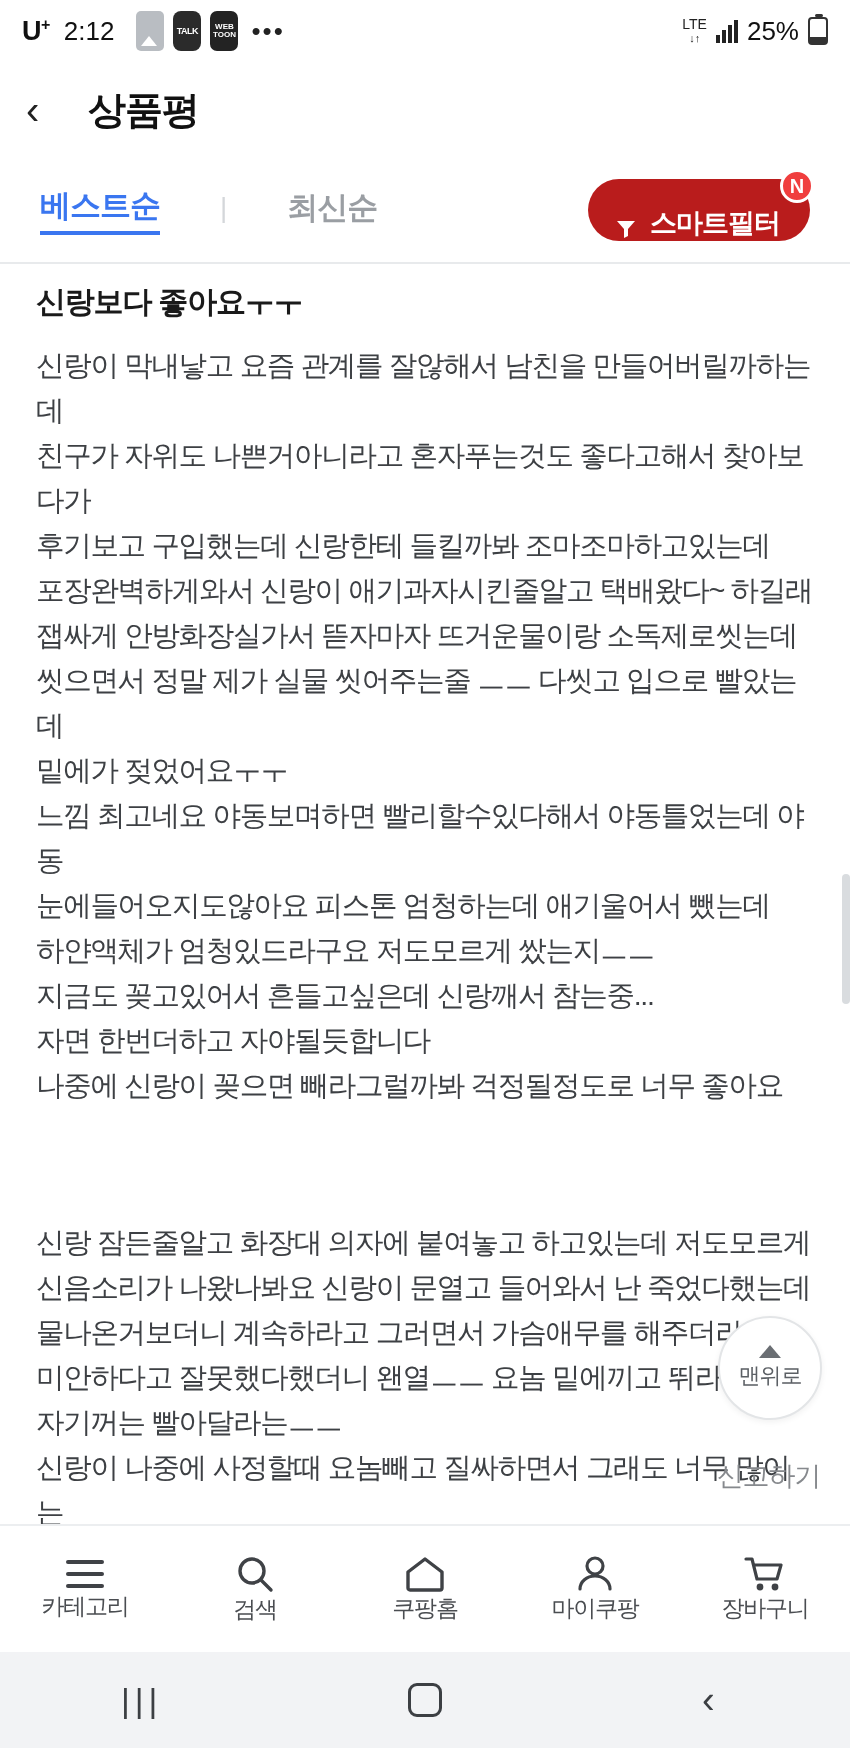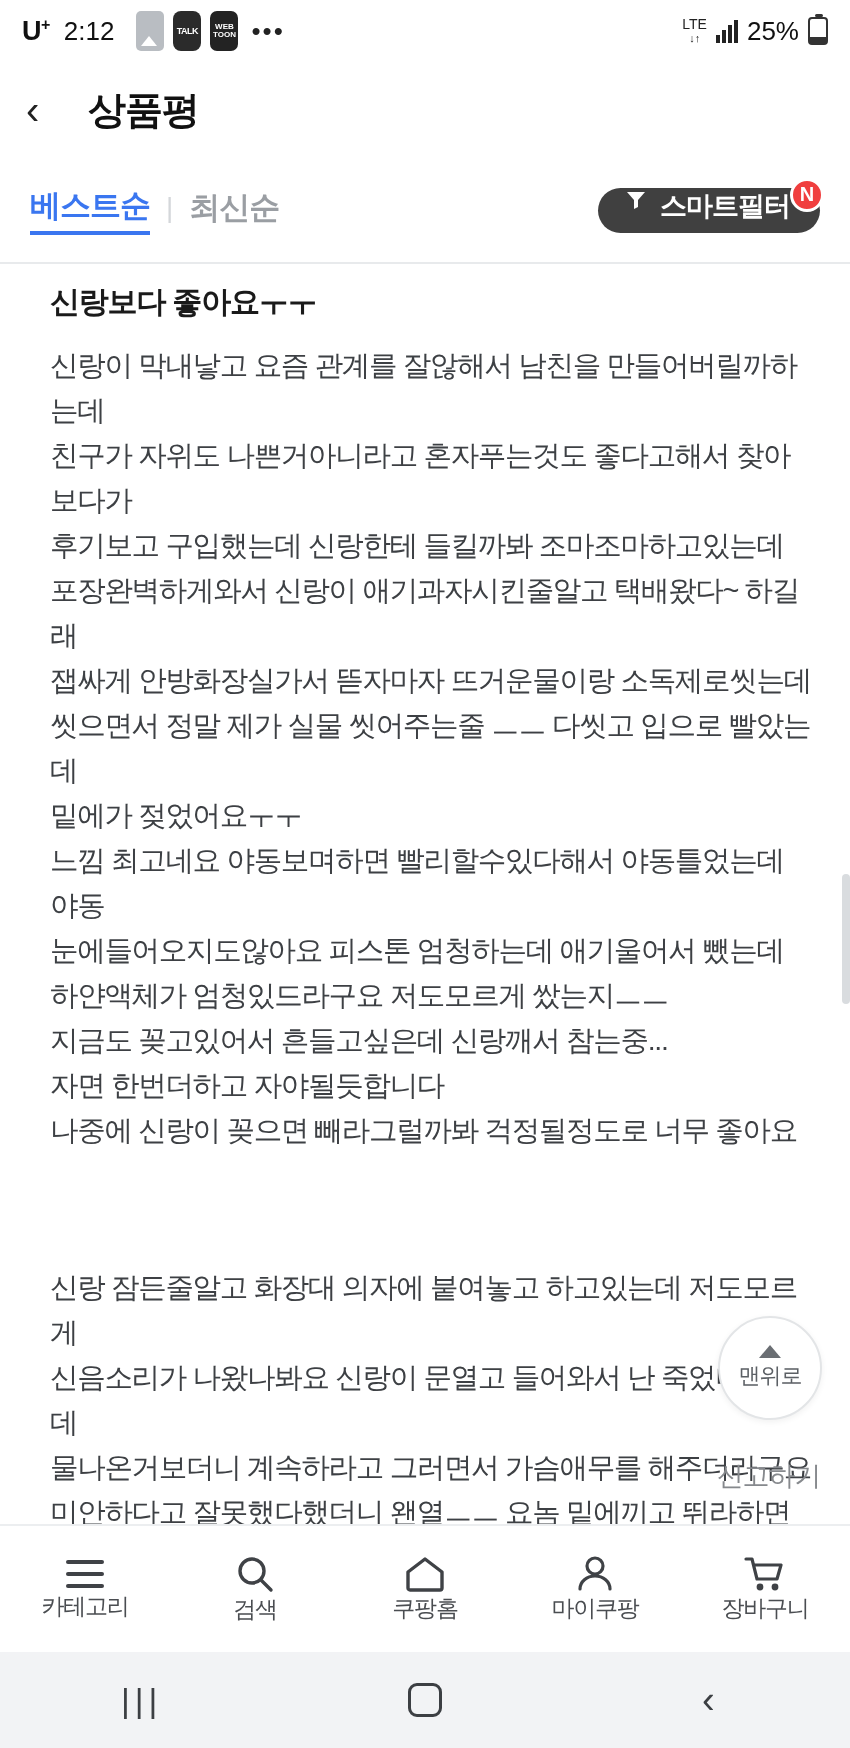--- a/index.html
+++ b/index.html
@@ -96,49 +96,50 @@
     color: #111;
     margin-left: 18px;
     letter-spacing: -1px;
   }
 
   
   .sortrow {
     height: 104px;
     display: flex;
     align-items: center;
-    padding: 0 30px;
+    padding: 0 40px;
     flex: 0 0 auto;
     position: relative;
+    gap: 44px;
   }
   .sort-item {
     font-size: 31px;
     letter-spacing: -1px;
     color: #9a9ea3;
     font-weight: bold;
     padding-bottom: 4px;
   }
   .sort-item.active {
     color: #3a76f0;
     border-bottom: 4px solid #3a76f0;
   }
   .sort-sep {
     color: #d4d7da;
     margin: 0 16px;
     font-size: 28px;
     padding-bottom: 4px;
   }
   .filter-wrap { margin-left: auto; position: relative; }
   .filter-btn {
-    background: #404040;
+    background: #b91c1c;
     color: #fff;
     border-radius: 40px;
-    height: 45px;
-    display: flex;
-    align-items: flex-start;
+    height: 62px;
+    display: flex;
+    align-items: flex-end;
     gap: 12px;
     padding: 0 30px 0 26px;
     font-size: 27px;
     font-weight: bold;
     letter-spacing: -1px;
     border: none;
   }
   .funnel { width: 24px; height: 24px; display:block; }
   .badge-n {
     position: absolute;
@@ -150,21 +151,21 @@
     font-size: 20px;
     font-weight: bold;
     display: flex; align-items: center; justify-content: center;
     border: 3px solid #fff;
   }
 
   
   .divider { height: 2px; background: #e8eaec; }
   .content {
     flex: 1 1 auto;
-    padding: 18px 34px 0 50px;
+    padding: 18px 34px 0 36px;
     position: relative;
     overflow: hidden;
   }
   .review-title {
     font-size: 30px;
     font-weight: bold;
     color: #1a1a1a;
     letter-spacing: -1.2px;
     margin-bottom: 20px;
   }

